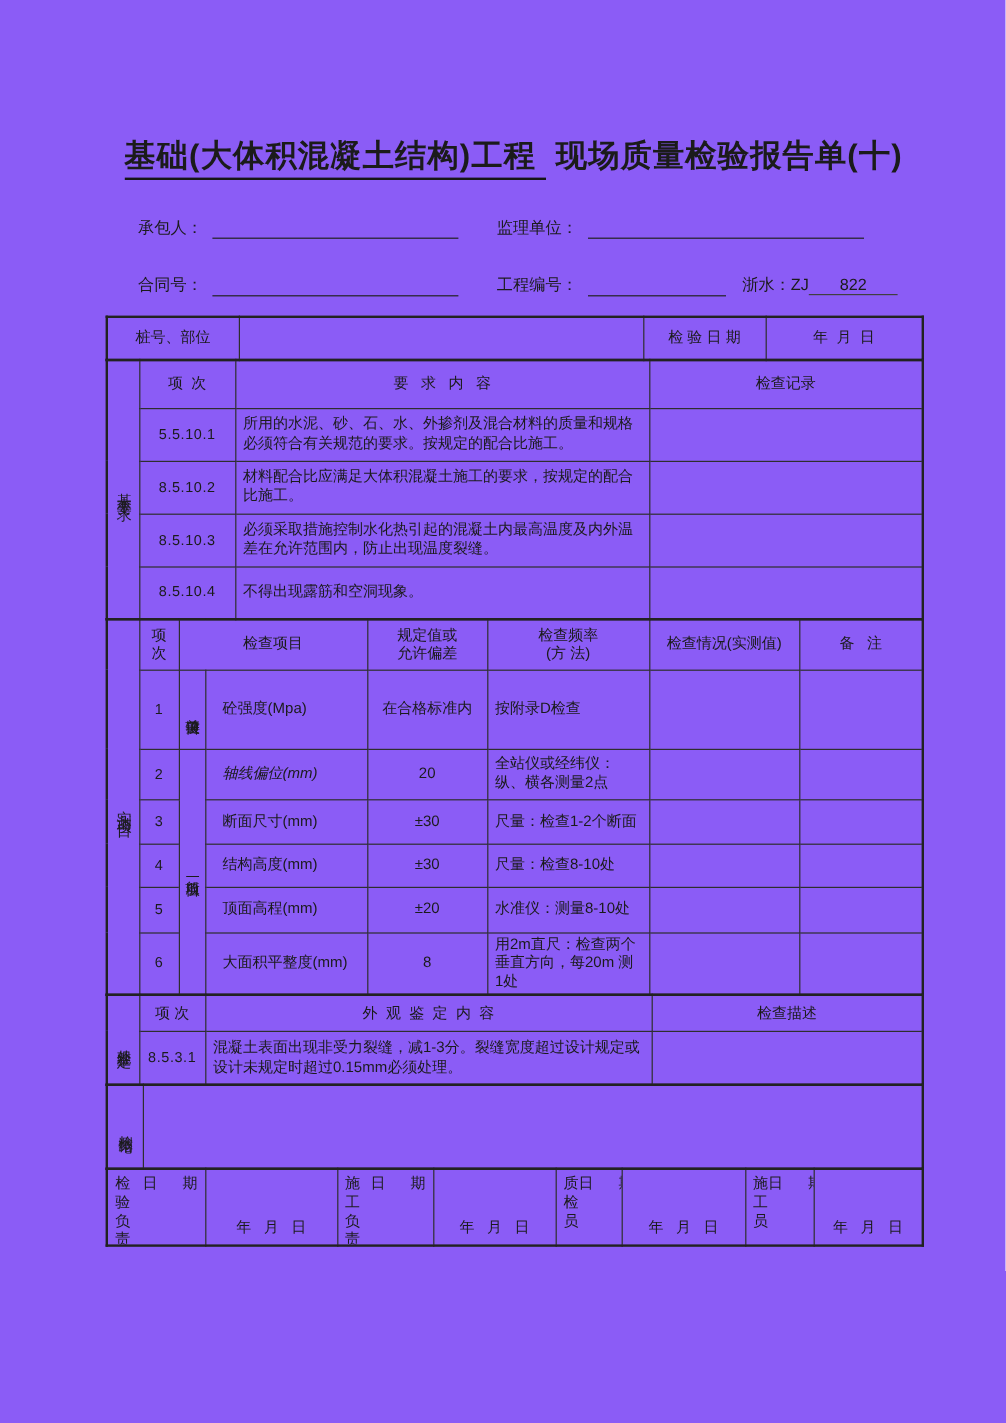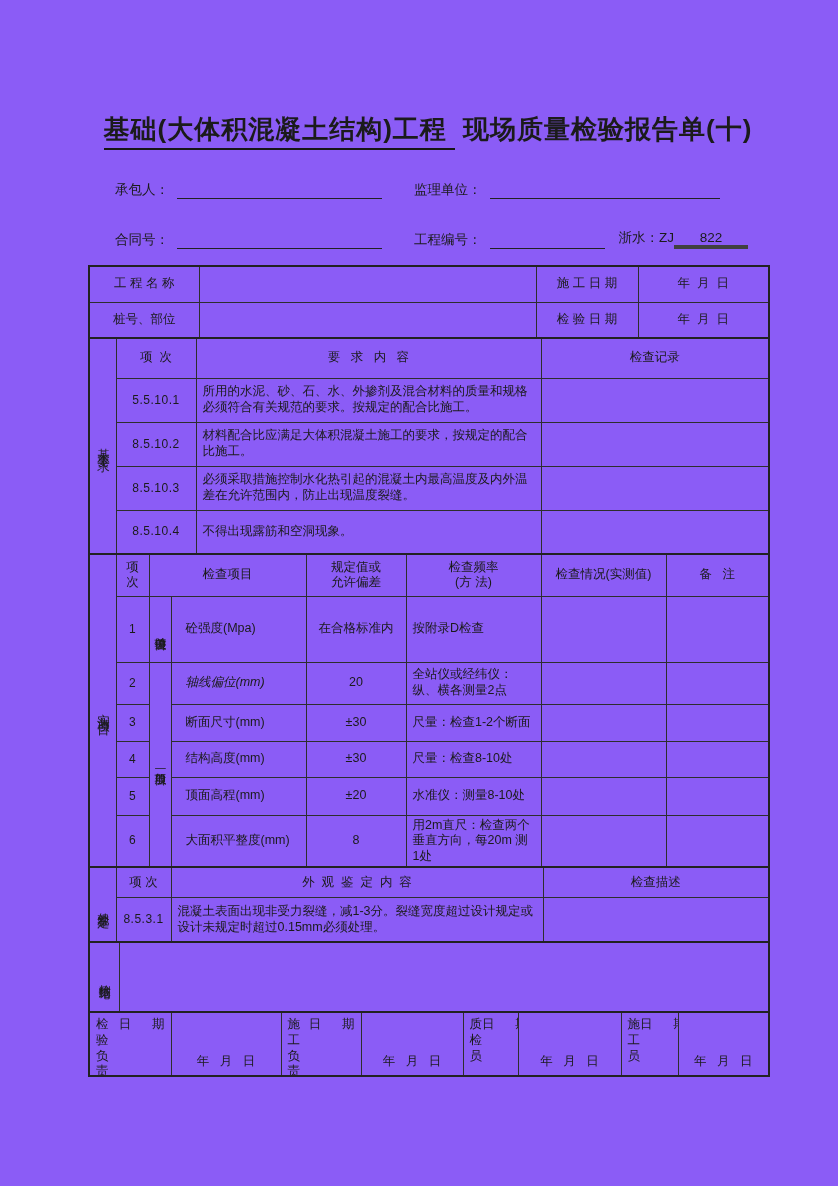--- a/index.html
+++ b/index.html
@@ -6,21 +6,21 @@
   .page{position:relative;width:838px;height:1186px;background:#8b5cf6;
         font-family:"Liberation Sans","DejaVu Sans",sans-serif;color:#1b1b1b;overflow:hidden;}
   .content{position:absolute;left:88px;top:112px;width:680px;}
   .title{font-size:26px;font-weight:bold;text-align:center;letter-spacing:1px;
          margin:0 0 34px 0;white-space:nowrap;}
   .title .u{border-bottom:2px solid #161616;padding-bottom:4px;padding-right:8px;}
   .fields-row{display:flex;align-items:flex-end;font-size:13.5px;margin-bottom:30px;}
   .fields-row .lbl{white-space:pre;}
   .blank{display:inline-block;border-bottom:1px solid #222;height:16px;}
   .form-code{white-space:pre;}
-  .form-code .code-num{display:inline-block;border-bottom:4px solid #404040;
+  .form-code .code-num{display:inline-block;border-bottom:1px solid #404040;
          min-width:62px;text-align:center;padding:0 6px;}
   table{border-collapse:collapse;table-layout:fixed;width:680px;margin-top:-2px;
         font-size:12.5px;}
   table.first{margin-top:0;}
   td{border:1px solid #2e2e2e;padding:2px 6px;vertical-align:middle;
      overflow:hidden;line-height:1.25;}
   table{border:2px solid #222;}
   .c{text-align:center;}
   .pre{white-space:pre;}
   .preline{white-space:pre-line;}
@@ -57,26 +57,20 @@
     </div>
 
     <table class="first">
       <colgroup>
           <col style="width:110px">
           <col style="width:337px">
           <col style="width:102px">
           <col style="width:131px">
         </colgroup>
       <tbody>
-          <tr style="height:36px;">
-        <td class="c pre">工 程 名 称</td>
-        <td></td>
-        <td class="c pre">施 工 日 期</td>
-        <td class="c pre">年  月  日</td>
-      </tr>
       <tr style="height:36px;">
         <td class="c">桩号、部位</td>
         <td></td>
         <td class="c pre">检 验 日 期</td>
         <td class="c pre">年  月  日</td>
       </tr>
     </tbody>
       </table>
 
     <table>

